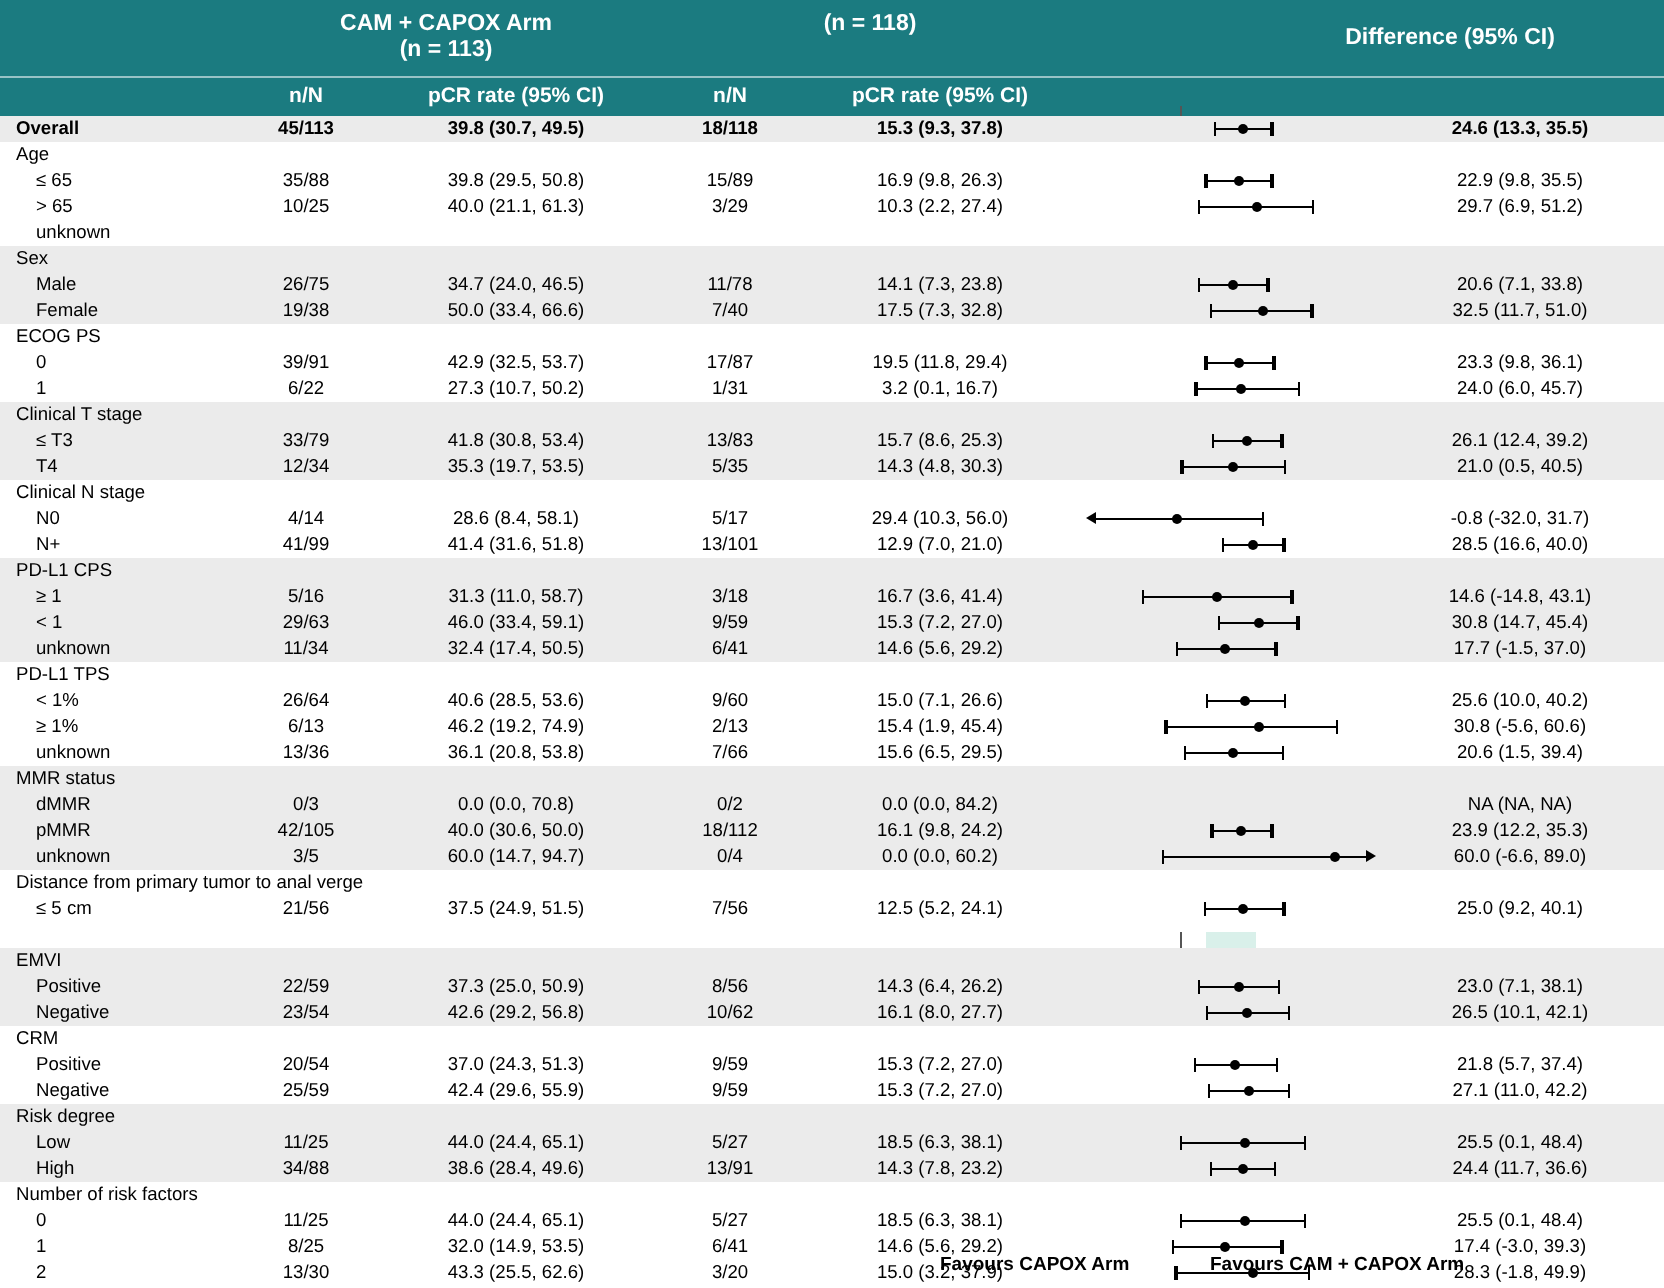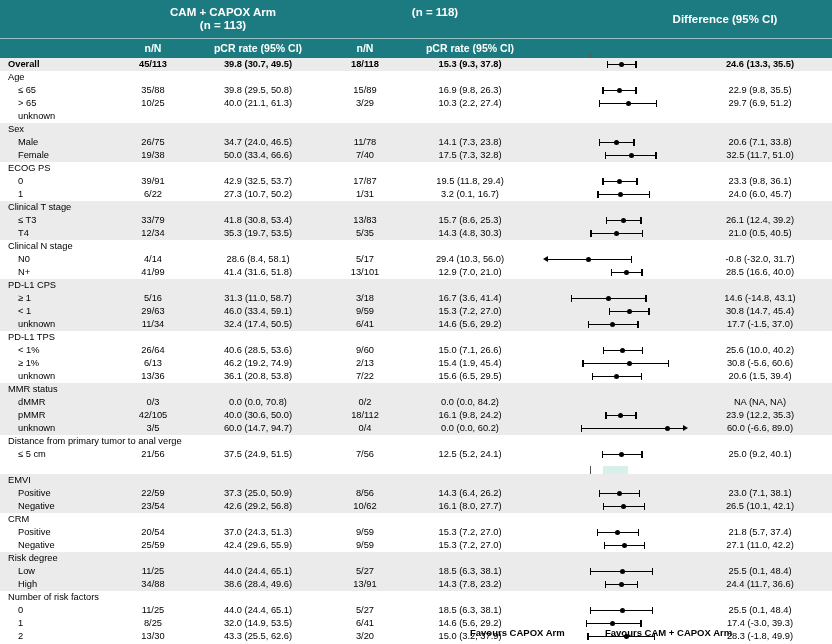--- a/index.html
+++ b/index.html
@@ -334,21 +334,21 @@
         <div class="c-diff">30.8 (-5.6, 60.6)</div>
         <div class="ci-line" style="left: 582.476px; width: 85.398px;"></div>
         <div class="ci-cap-l" style="left: 582.476px;"></div>
         <div class="ci-cap-r" style="left: 667.874px;"></div>
         <div class="pt-dot" style="left: 626.932px;"></div>
       </div>
       <div class="row white" style="top: 312px;">
         <div class="c-label indent">unknown</div>
         <div class="c-nn1">13/36</div>
         <div class="c-pcr1">36.1 (20.8, 53.8)</div>
-        <div class="c-nn2">7/22</div>
+        <div class="c-nn2">7/66</div>
         <div class="c-pcr2">15.6 (6.5, 29.5)</div>
         <div class="c-diff">20.6 (1.5, 39.4)</div>
         <div class="ci-line" style="left: 591.635px; width: 48.891px;"></div>
         <div class="ci-cap-l" style="left: 591.635px;"></div>
         <div class="ci-cap-r" style="left: 640.526px;"></div>
         <div class="pt-dot" style="left: 613.774px;"></div>
       </div>
       <div class="row shade" style="top: 325px;">
         <div class="c-label">MMR status</div>
       </div>

